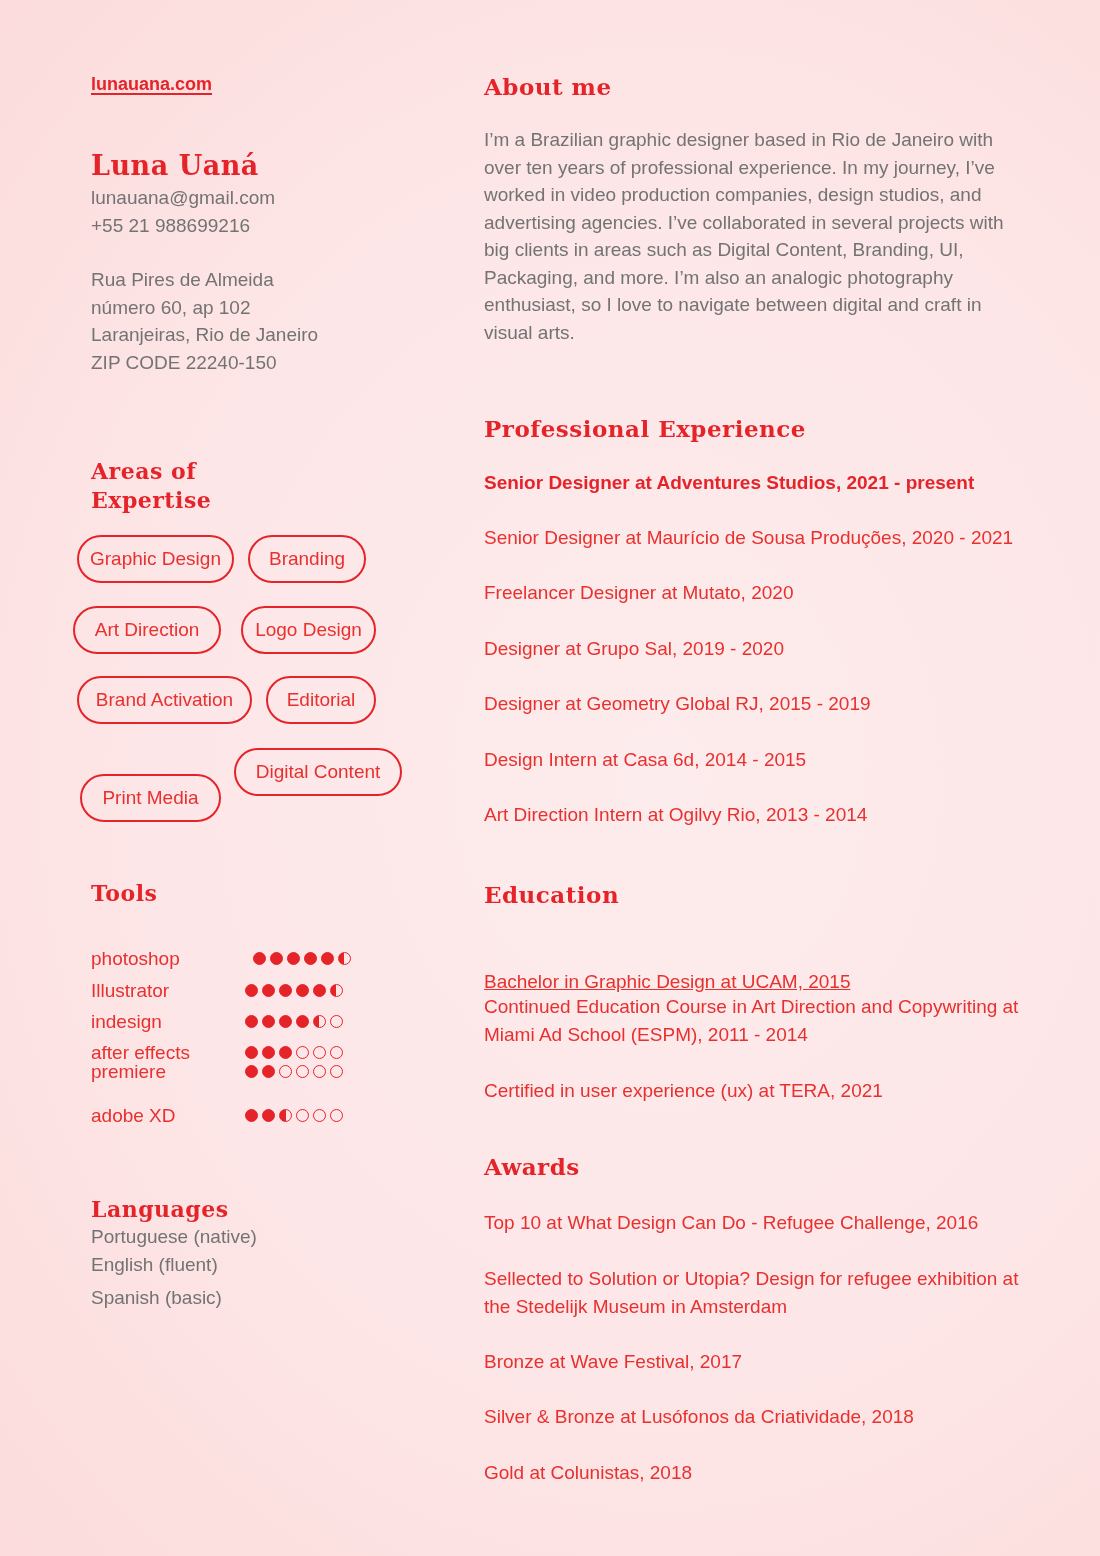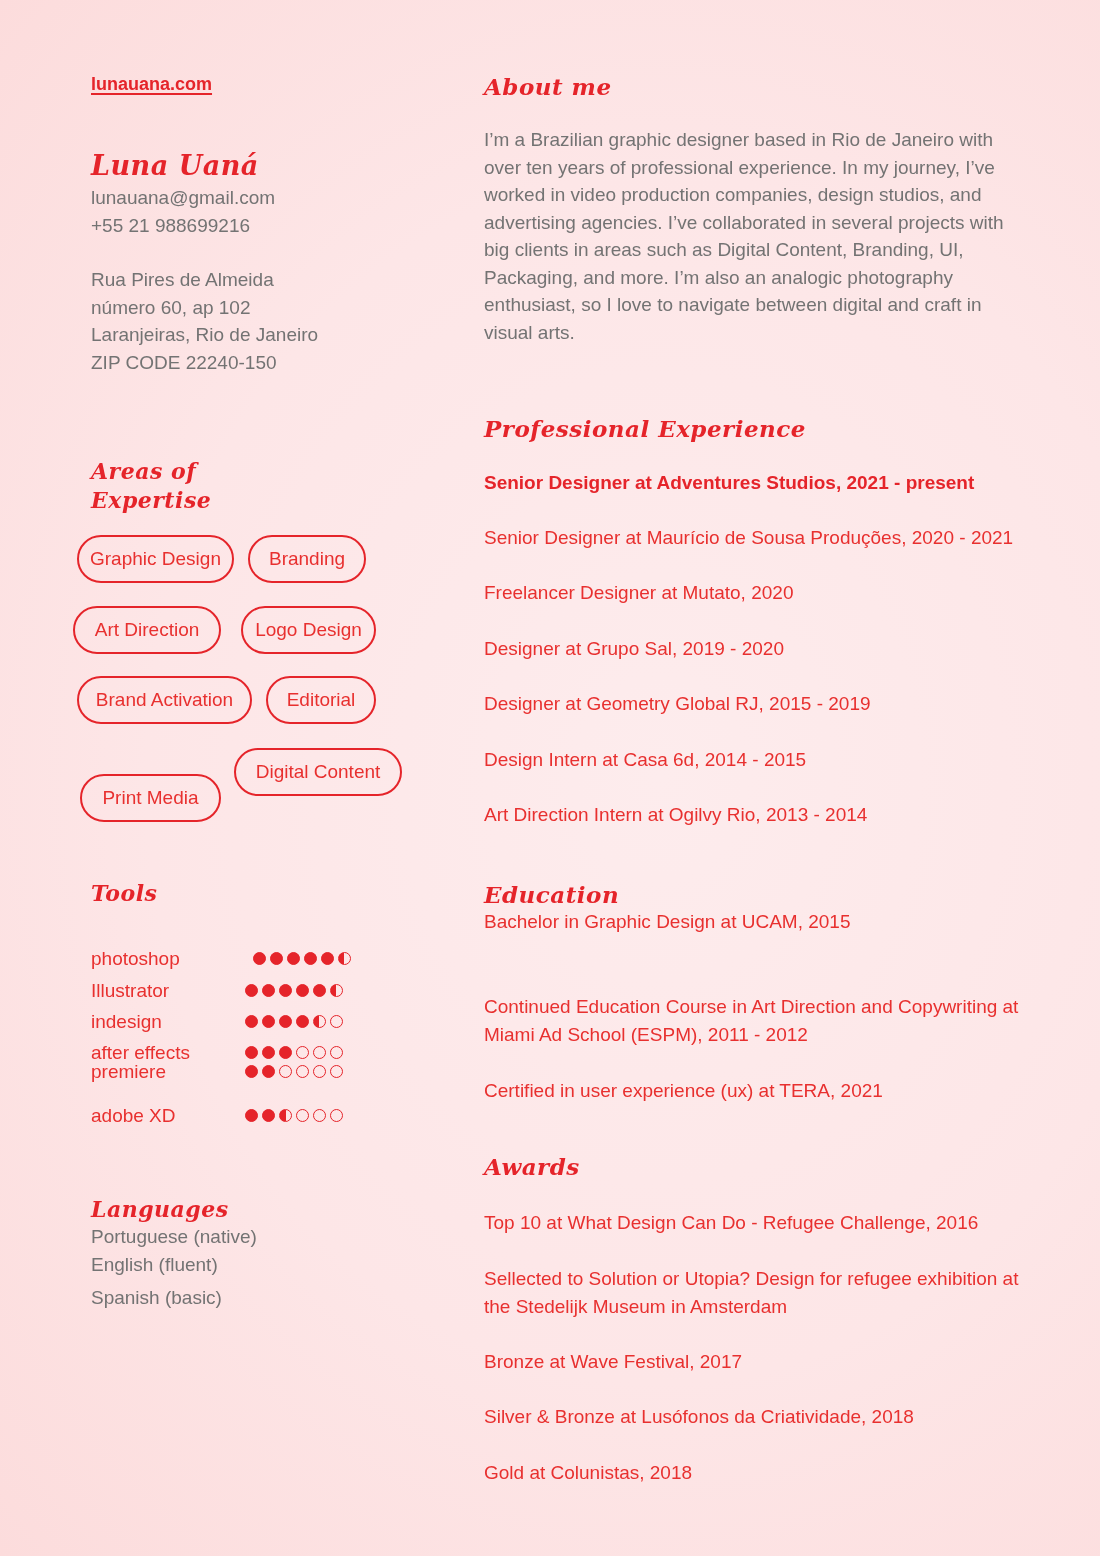--- a/index.html
+++ b/index.html
@@ -5,21 +5,21 @@
   html, body { margin: 0; padding: 0; }
   body {
     width: 1100px; height: 1556px; position: relative; overflow: hidden;
     background: radial-gradient(ellipse at 60% 50%, #fdeced 0%, #fde6e7 55%, #fcdcdc 100%);
     font-family: "Liberation Sans", "DejaVu Sans", sans-serif;
     color: #e5242a;
   }
   .abs { position: absolute; }
   .serif-h {
     font-family: "DejaVu Serif", "Liberation Serif", serif;
-    font-style: italic; font-weight: bold; color: #e5242a;
+    font-weight: bold; color: #e5242a;
     letter-spacing: 0.5px;
   }
   .txt { font-size: 19px; line-height: 27.5px; font-weight: normal; color: #737373; }
   .site { left: 91px; top: 74px; font-size: 18px; font-weight: bold; text-decoration: underline; text-underline-offset: 3px; text-decoration-thickness: 2px; color: #e5242a; }
   .name { left: 91px; top: 150px; font-size: 27px; }
   .contact { left: 91px; top: 184px; }
   .address { left: 91px; top: 266px; }
   .h-left { font-size: 22px; line-height: 29px; }
   .pill {
     position: absolute; box-sizing: border-box; height: 48px;
@@ -159,22 +159,22 @@
 <div class="abs serif-h h-right" style="left:484px; top:415px;">Professional Experience</div>
 <div class="item bold" style="top:469px;">Senior Designer at Adventures Studios, 2021 - present</div>
 <div class="item" style="top:524px;">Senior Designer at Maurício de Sousa Produções, 2020 - 2021</div>
 <div class="item" style="top:579px;">Freelancer Designer at Mutato, 2020</div>
 <div class="item" style="top:635px;">Designer at Grupo Sal, 2019 - 2020</div>
 <div class="item" style="top:690px;">Designer at Geometry Global RJ, 2015 - 2019</div>
 <div class="item" style="top:746px;">Design Intern at Casa 6d, 2014 - 2015</div>
 <div class="item" style="top:801px;">Art Direction Intern at Ogilvy Rio, 2013 - 2014</div>
 
 <div class="abs serif-h h-right" style="left:484px; top:881px;">Education</div>
-<div class="item" style="top:908px;">Bachelor in Graphic Design at UCAM, 2015</div>
-<div class="item" style="top:993px; width:550px;">Continued Education Course in Art Direction and Copywriting at Miami Ad School (ESPM), 2011 - 2012</div>
+<div class="item" style="top:968px;text-decoration:underline;">Bachelor in Graphic Design at UCAM, 2015</div>
+<div class="item" style="top:993px; width:550px;">Continued Education Course in Art Direction and Copywriting at Miami Ad School (ESPM), 2011 - 2014</div>
 <div class="item" style="top:1077px;">Certified in user experience (ux) at TERA, 2021</div>
 
 <div class="abs serif-h h-right" style="left:484px; top:1153px;">Awards</div>
 <div class="item" style="top:1209px;">Top 10 at What Design Can Do - Refugee Challenge, 2016</div>
 <div class="item" style="top:1265px; width:550px;">Sellected to Solution or Utopia? Design for refugee exhibition at the Stedelijk Museum in Amsterdam</div>
 <div class="item" style="top:1348px;">Bronze at Wave Festival, 2017</div>
 <div class="item" style="top:1403px;">Silver &amp; Bronze at Lusófonos da Criatividade, 2018</div>
 <div class="item" style="top:1459px;">Gold at Colunistas, 2018</div>
 
 </body></html>

